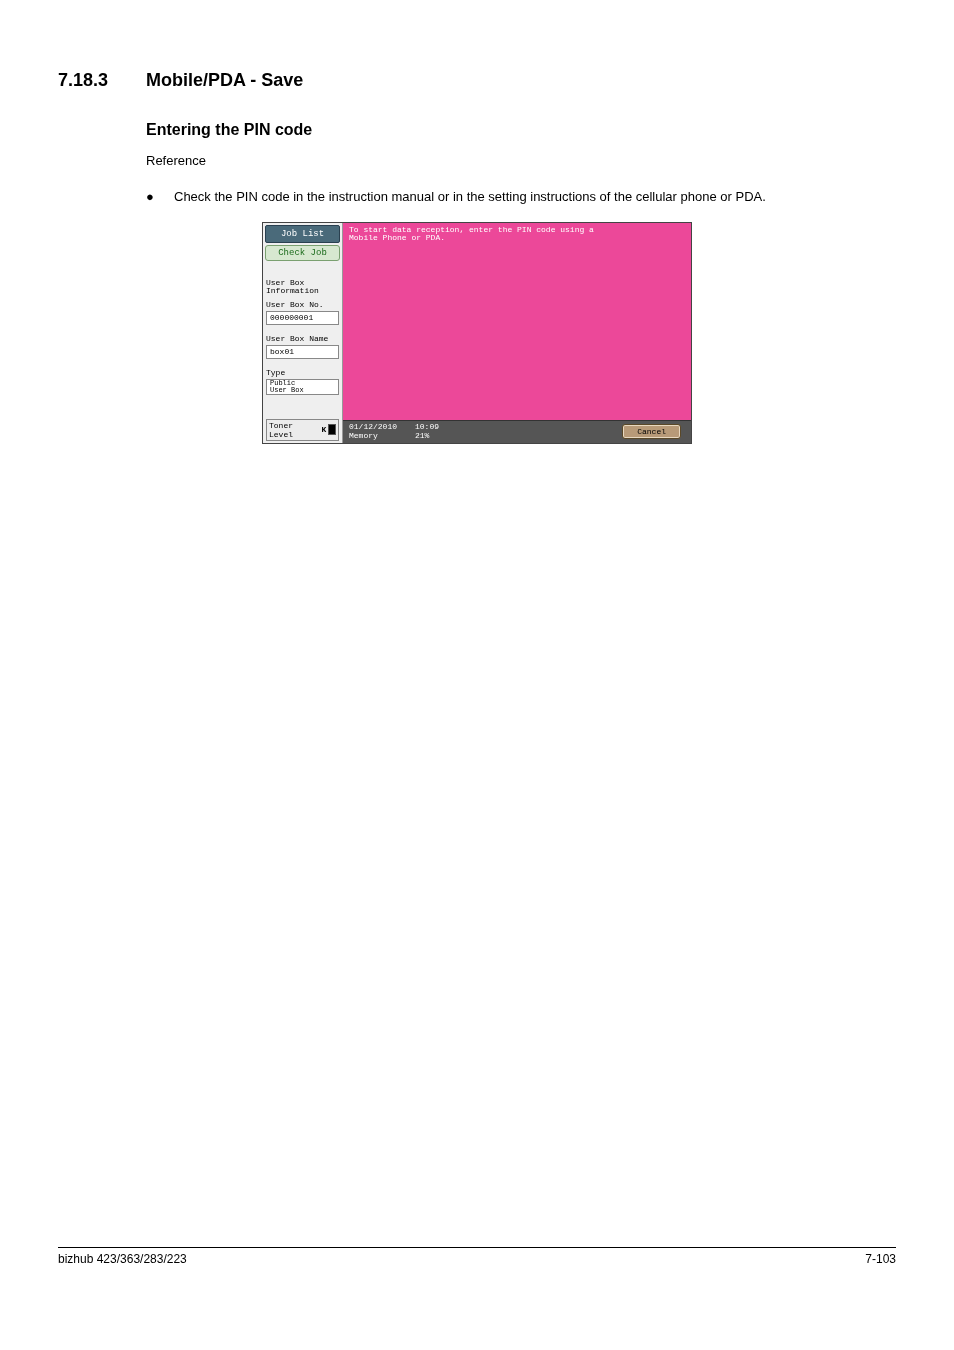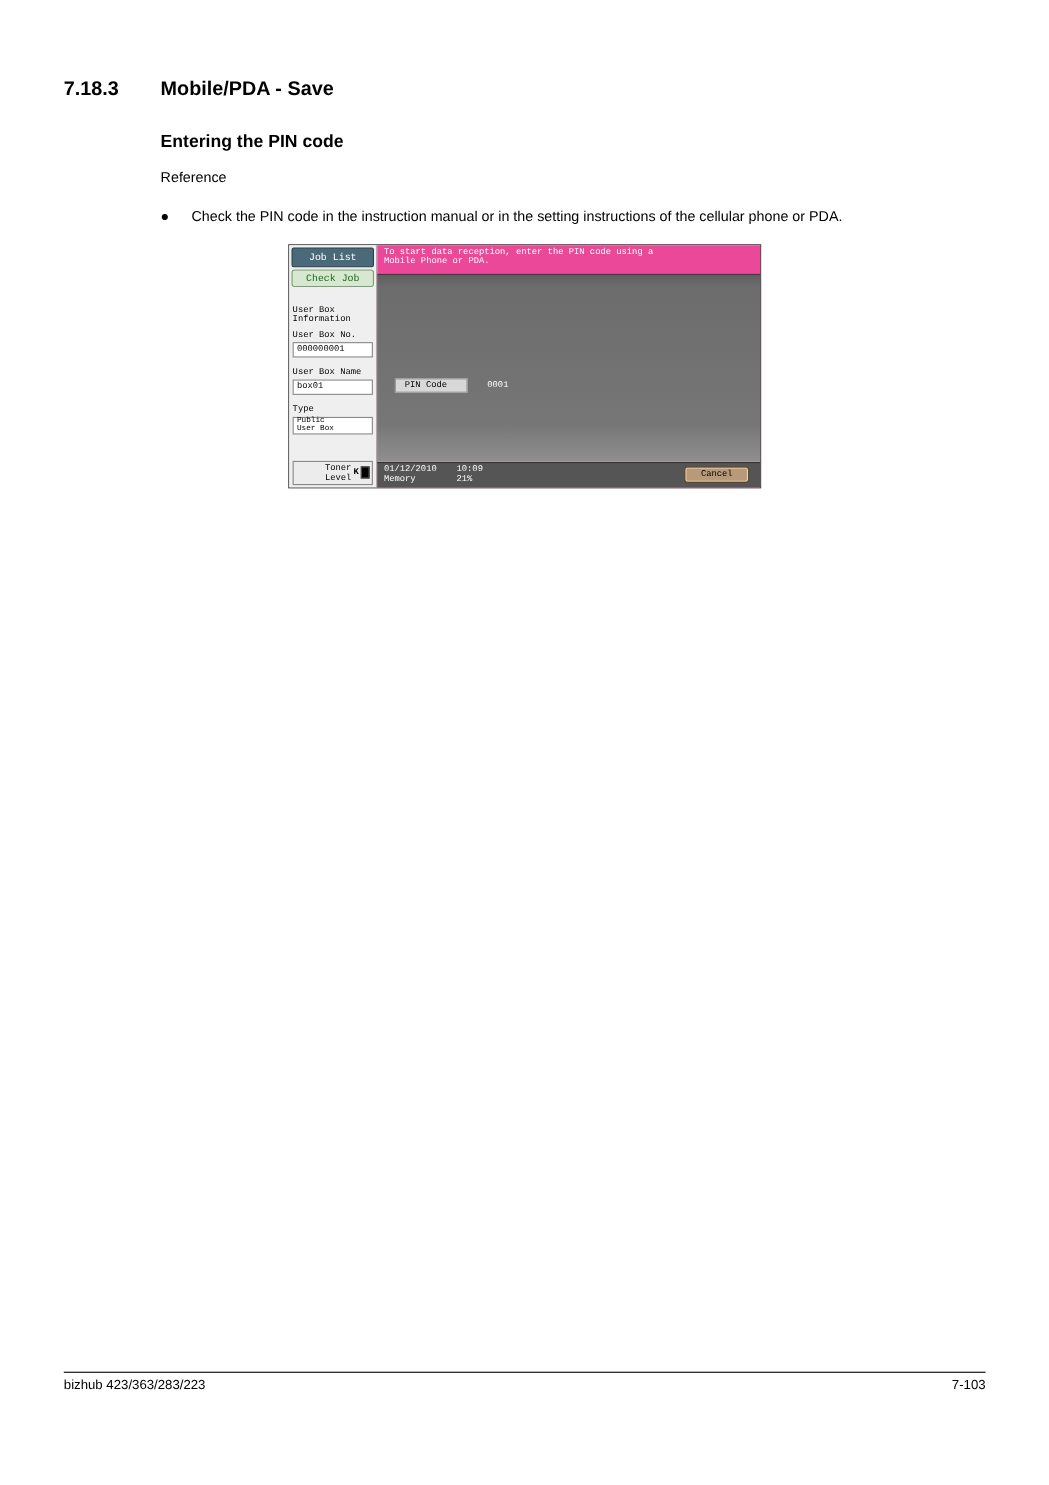--- a/index.html
+++ b/index.html
@@ -223,21 +223,20 @@
   .ss-toner {
     background: #ececec;
     border: 1px solid #888;
     font-size: 8px;
     color:#000;
     padding: 1px 2px;
     margin: 14px 1px 2px 1px;
     display:flex;
     align-items:center;
     gap:2px;
-    text-align:right;
   }
   .toner-k { font-weight:bold; }
   .toner-bar { width:6px; height:9px; background:#000; border:1px solid #555; }
   .spacer { flex:1; }
   
   .page-footer {
     position: absolute;
     bottom: 39px;
     left: 58px;
     right: 58px;
@@ -290,26 +289,20 @@
         <div class="ss-toner">
           <span>Toner Level</span>
           <span class="toner-k">K</span>
           <span class="toner-bar"></span>
         </div>
       </div>
 
       <div class="ss-right">
         <div class="ss-msg" style="white-space:pre;">To start data reception, enter the PIN code using a
 Mobile Phone or PDA.</div>
-        <div class="ss-main">
-          <div class="ss-pin-row">
-            <div class="ss-pin-lbl">PIN Code</div>
-            <div class="ss-pin-val">0001</div>
-          </div>
-        </div>
         <div class="ss-footer">
           <div class="ss-foot-date">
             <div>01/12/2010</div>
             <div>Memory</div>
           </div>
           <div class="ss-foot-mem">
             <div>10:09</div>
             <div>21%</div>
           </div>
           <div class="ss-cancel">Cancel</div>

